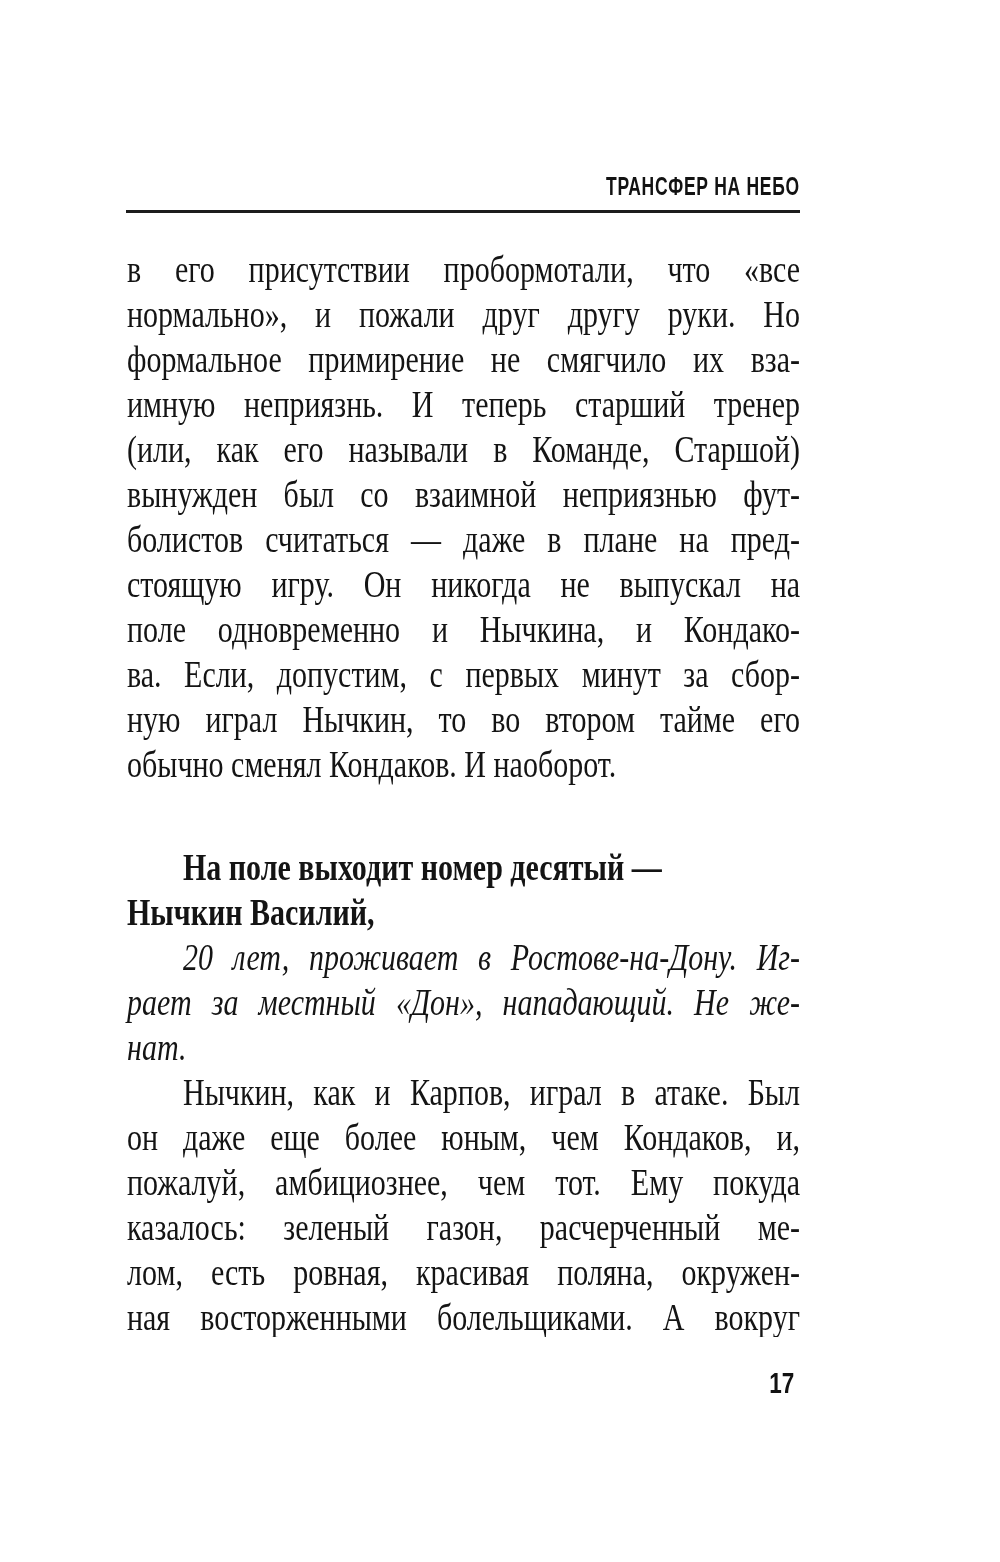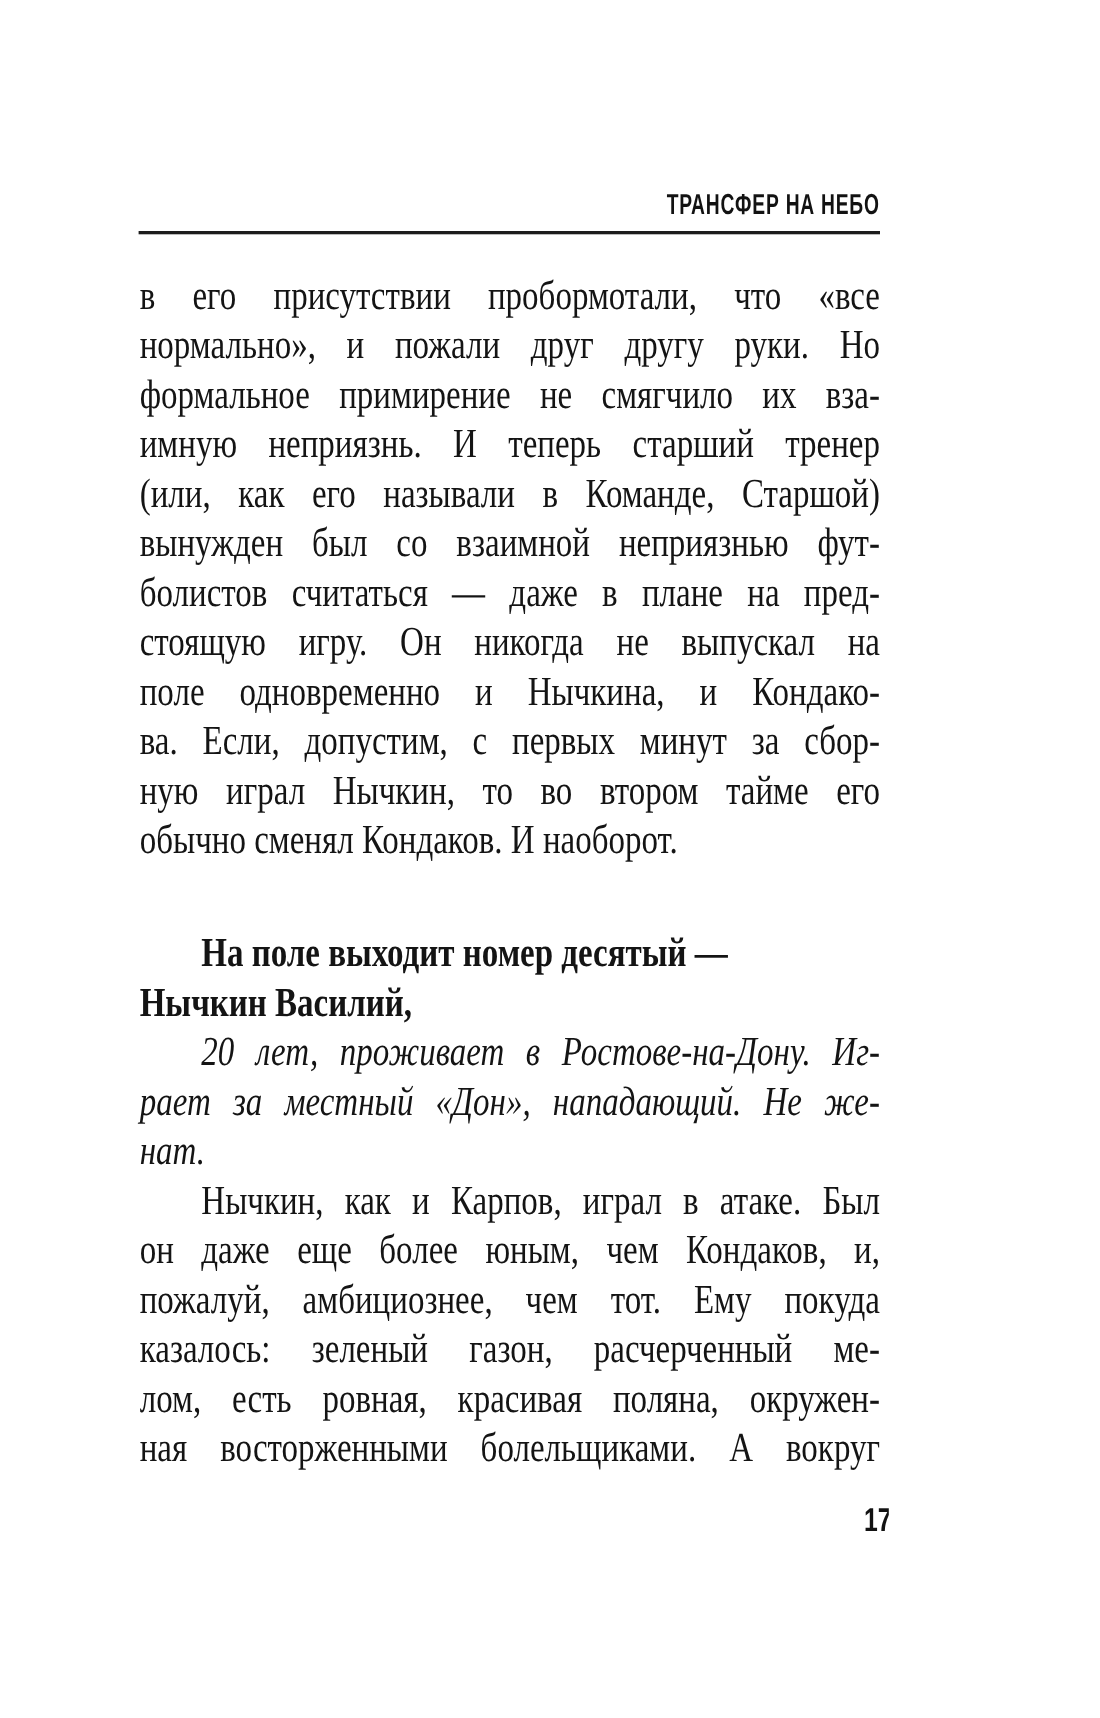--- a/index.html
+++ b/index.html
@@ -77,21 +77,21 @@
   .line.italic {
     font-style: italic;
   }
   .announcement {
     margin-top: 46px;
   }
 
   
   .folio {
     position: absolute;
-    left: 143px;
+    left: 127px;
     top: 1367px;
     width: 667px;
     text-align: right;
   }
   .folio .num {
     display: inline-block;
     font-family: "Liberation Sans", sans-serif;
     font-weight: bold;
     font-size: 30px;
     line-height: 32px;

